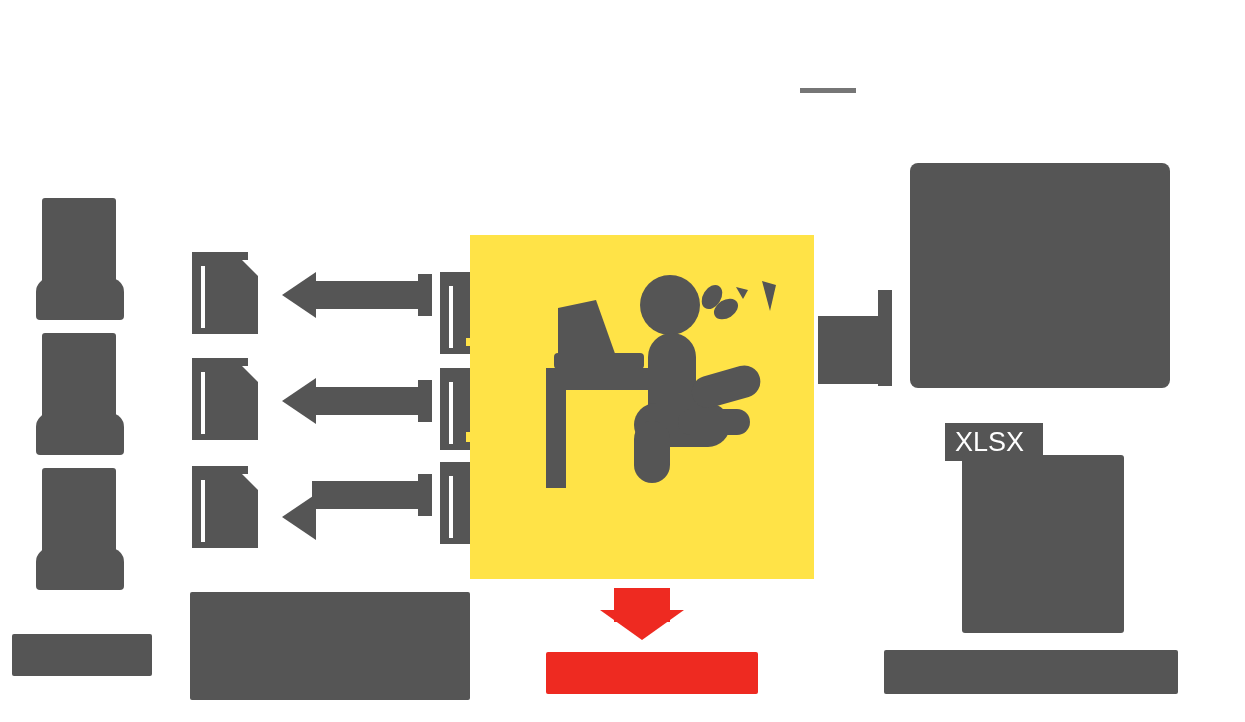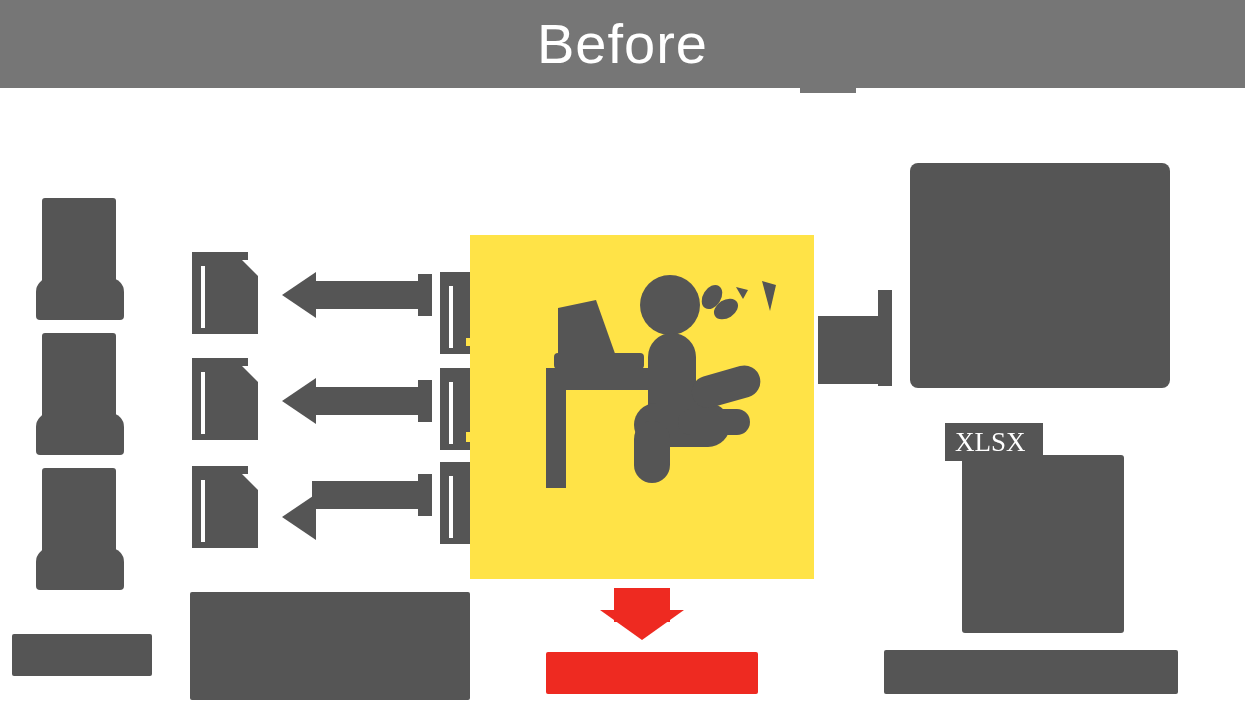--- a/index.html
+++ b/index.html
@@ -70,41 +70,38 @@
                      border-left:42px solid transparent;border-right:42px solid transparent;
                      border-top:30px solid #ee2a21;}
   .red-label{position:absolute;left:546px;top:652px;width:212px;height:42px;
              border-radius:2px;}
 
   
   .right-big{position:absolute;left:910px;top:163px;width:260px;height:225px;
              border-radius:8px;}
   .xlsx-tab{position:absolute;left:945px;top:423px;width:98px;height:38px;
             background:#555;display:flex;align-items:center;padding-left:10px;
-            box-sizing:border-box;font-family:Liberation Serif, serif;}
+            box-sizing:border-box;}
   .xlsx-tab span{color:#fff;font-size:27px;font-weight:400;line-height:1;}
   .xlsx-body{position:absolute;left:962px;top:455px;width:162px;height:178px;
              border-radius:3px;}
   .right-label{position:absolute;left:884px;top:650px;width:294px;height:44px;
                border-radius:2px;}
 
   
   .side-block{position:absolute;left:818px;top:316px;width:66px;height:68px;
               background:#555;}
   .side-block-edge{position:absolute;left:878px;top:290px;width:14px;height:96px;
               background:#555;}
 </style>
 </head>
 <body>
 
 <div id="stage">
 
-  <div class="header">
-    <div class="header-title">Before</div>
-  </div>
   <div class="header-notch"></div>
 
   <div class="person" style="left:36px;top:198px;">
     <div class="p-head"></div>
     <div class="p-body"></div>
   </div>
   <div class="person" style="left:36px;top:333px;">
     <div class="p-head"></div>
     <div class="p-body"></div>
   </div>

